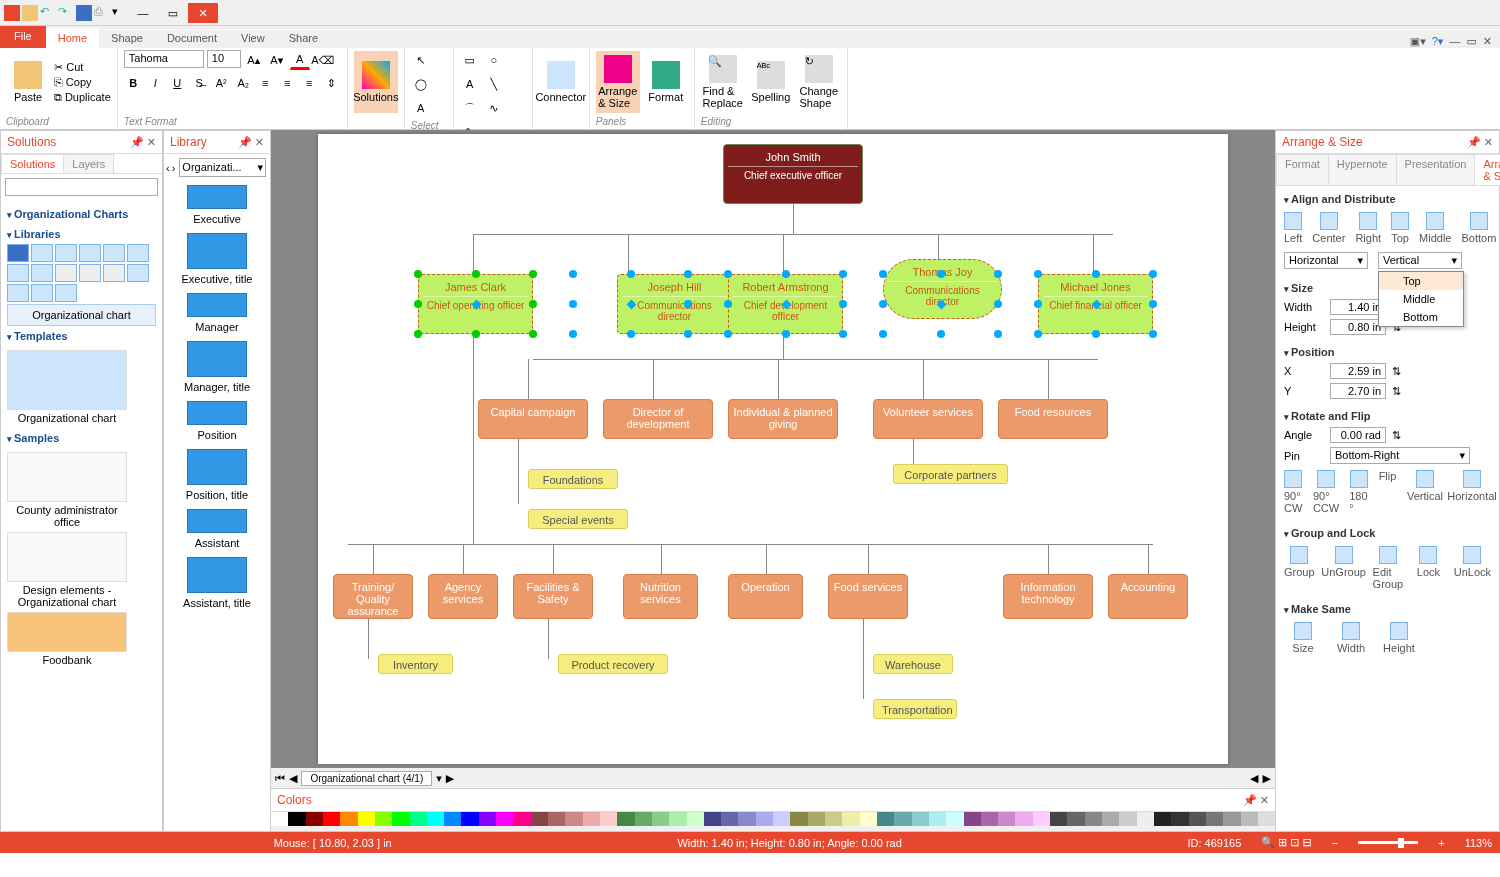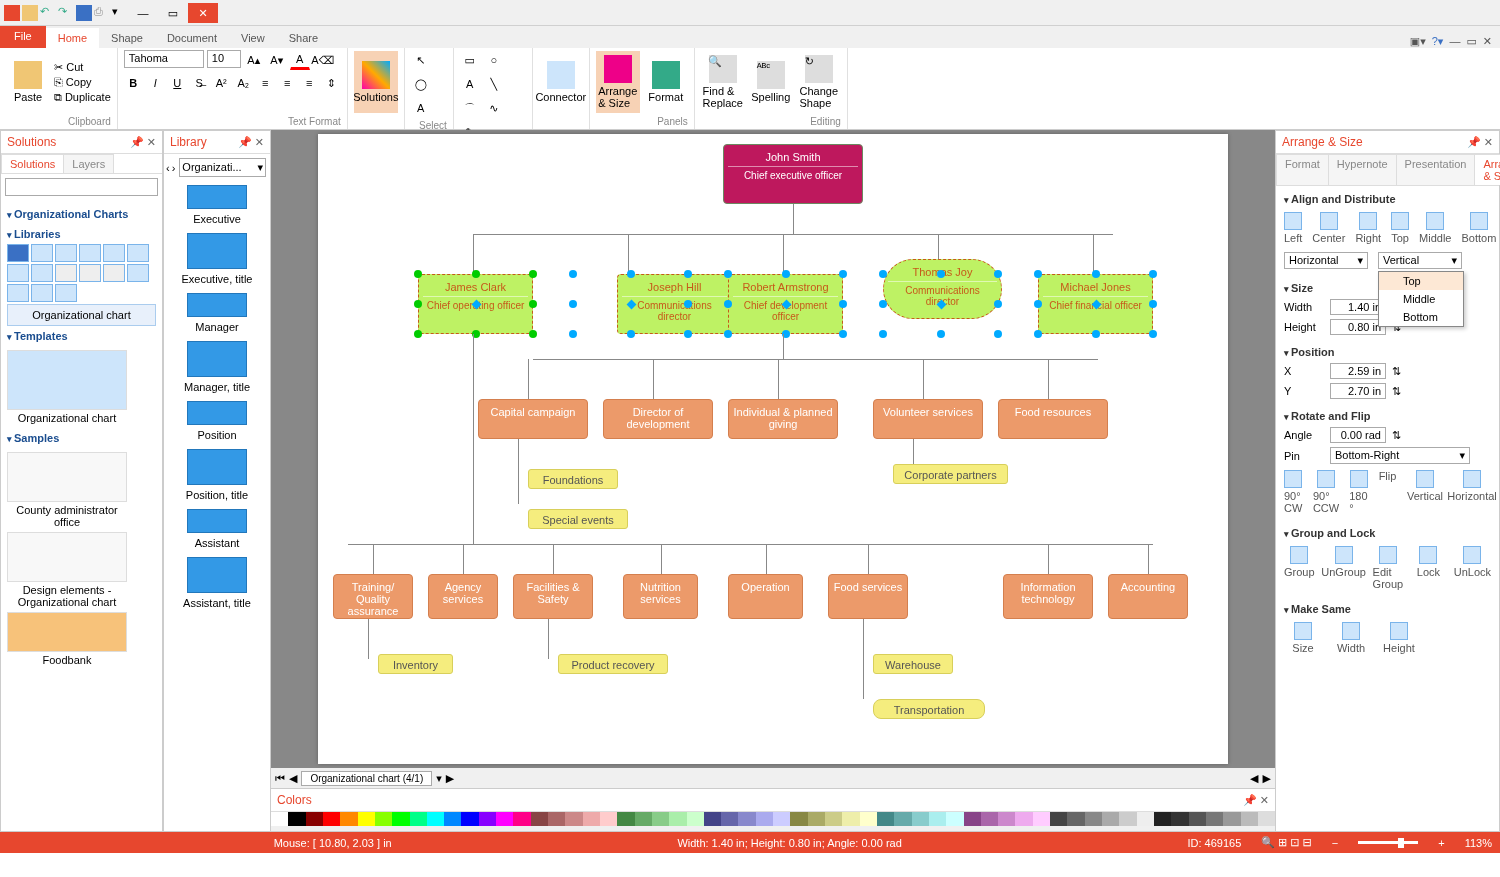--- a/index.html
+++ b/index.html
@@ -17,21 +17,21 @@
 
 .ribbon-tabs { height:22px; display:flex; align-items:flex-end; background:#f0f0f0; padding-left:0; }
 .ribbon-tabs .file { background:#e7472e; color:#fff; padding:4px 14px; height:22px; }
 .ribbon-tabs .tab { padding:4px 12px; color:#555; }
 .ribbon-tabs .tab.active { background:#fff; color:#e7472e; }
 .ribbon-tabs .right { margin-left:auto; display:flex; gap:6px; padding-right:8px; color:#555; }
 
 
 .ribbon { height:82px; background:#fff; border-bottom:1px solid #ccc; display:flex; }
 .rgroup { border-right:1px solid #e0e0e0; padding:2px 6px; display:flex; flex-direction:column; justify-content:space-between; }
-.rgroup .label { text-align:right; color:#888; font-size:10px; padding-top:2px; }
+.rgroup .label { text-align:left; color:#888; font-size:10px; padding-top:2px;font-style:italic; }
 .rgroup .content { display:flex; align-items:center; gap:4px; flex:1; }
 .bigbtn { display:flex; flex-direction:column; align-items:center; justify-content:center; width:44px; height:62px; padding:2px; }
 .bigbtn.active { background:#f7d2b5; }
 .bigbtn .icon { width:28px; height:28px; background:#ddd; margin-bottom:2px; }
 .smallbtn { width:20px; height:20px; border:1px solid transparent; display:inline-flex; align-items:center; justify-content:center; }
 .selectbox { border:1px solid #aaa; padding:1px 4px; background:#fff; height:18px; }
 
 
 .main { display:flex; height:702px; }
 .panel { border:1px solid #ccc; display:flex; flex-direction:column; }
@@ -64,21 +64,21 @@
 
 
 .canvas-wrap { flex:1; display:flex; flex-direction:column; background:#f0f0f0; }
 .canvas-area { flex:1; position:relative; overflow:auto; background:#888; padding:4px; }
 .canvas { background:#fff; width:910px; height:630px; position:relative; margin:0 auto; box-shadow:0 0 4px rgba(0,0,0,.3); }
 .sheet-tabs { height:20px; background:#f0f0f0; display:flex; align-items:center; padding:0 4px; gap:4px; }
 .sheet-tabs .tab { border:1px solid #aaa; padding:1px 8px; background:#fff; font-size:10px; }
 
 
 .node { position:absolute; border-radius:4px; text-align:center; padding:6px 4px; font-size:11px; }
-.node.green { background:#be185d; color:#fff; border:1px solid #6b8860; }
+.node.green { background:#7f1d1d; color:#fff; border:1px solid #6b8860; }
 .node.orange { background:#ec9a6a; color:#fff; border:1px solid #d47f4e; }
 .node.yellow { background:#f5ed7e; color:#555; border:1px solid #d8cf5a; border-radius:3px; padding:4px 8px; }
 .node.selected { background:#bef264; color:#c65a1a; border:1px dashed #c65a1a; }
 .node .name { font-size:11px; }
 .node .title { font-size:10px; margin-top:2px; }
 .node hr { border:none; border-top:1px solid rgba(255,255,255,.5); margin:3px 0; }
 .handle { position:absolute; width:8px; height:8px; border-radius:50%; }
 .handle.g { background:#0c0; }
 .handle.b { background:#0af; }
 .handle.d { background:#0af; width:7px; height:7px; transform:rotate(45deg); border-radius:0; }
@@ -508,21 +508,21 @@
           <div class="line" style="left: 830px; top: 410px; width: 1px; height: 30px;"></div>
           <div class="node orange" style="left: 790px; top: 440px; width: 80px; height: 45px;">
             <div style="white-space:pre-line">Accounting</div>
           </div>
           <div class="line" style="left: 50px; top: 485px; width: 1px; height: 40px;"></div>
           <div class="node yellow" style="left: 60px; top: 520px; width: 75px; height: 20px;">Inventory</div>
           <div class="line" style="left: 230px; top: 485px; width: 1px; height: 40px;"></div>
           <div class="node yellow" style="left: 240px; top: 520px; width: 110px; height: 20px;">Product recovery</div>
           <div class="line" style="left: 545px; top: 485px; width: 1px; height: 80px;"></div>
           <div class="node yellow" style="left: 555px; top: 520px; width: 80px; height: 20px;">Warehouse</div>
-          <div class="node yellow" style="left: 555px; top: 565px; width: 112px; height: 20px; border-radius: 8px;">Transportation</div>
+          <div class="node yellow" style="left: 555px; top: 565px; width: 84px; height: 20px;">Transportation</div>
         </div>
     </div>
     <div class="sheet-tabs">
       <span>⏮</span>
       <span>◀</span>
       <div class="tab">Organizational chart (4/1)</div>
       <span>▾</span>
       <span>▶</span>
       <span style="flex:1"></span>
       <span>◀</span>

